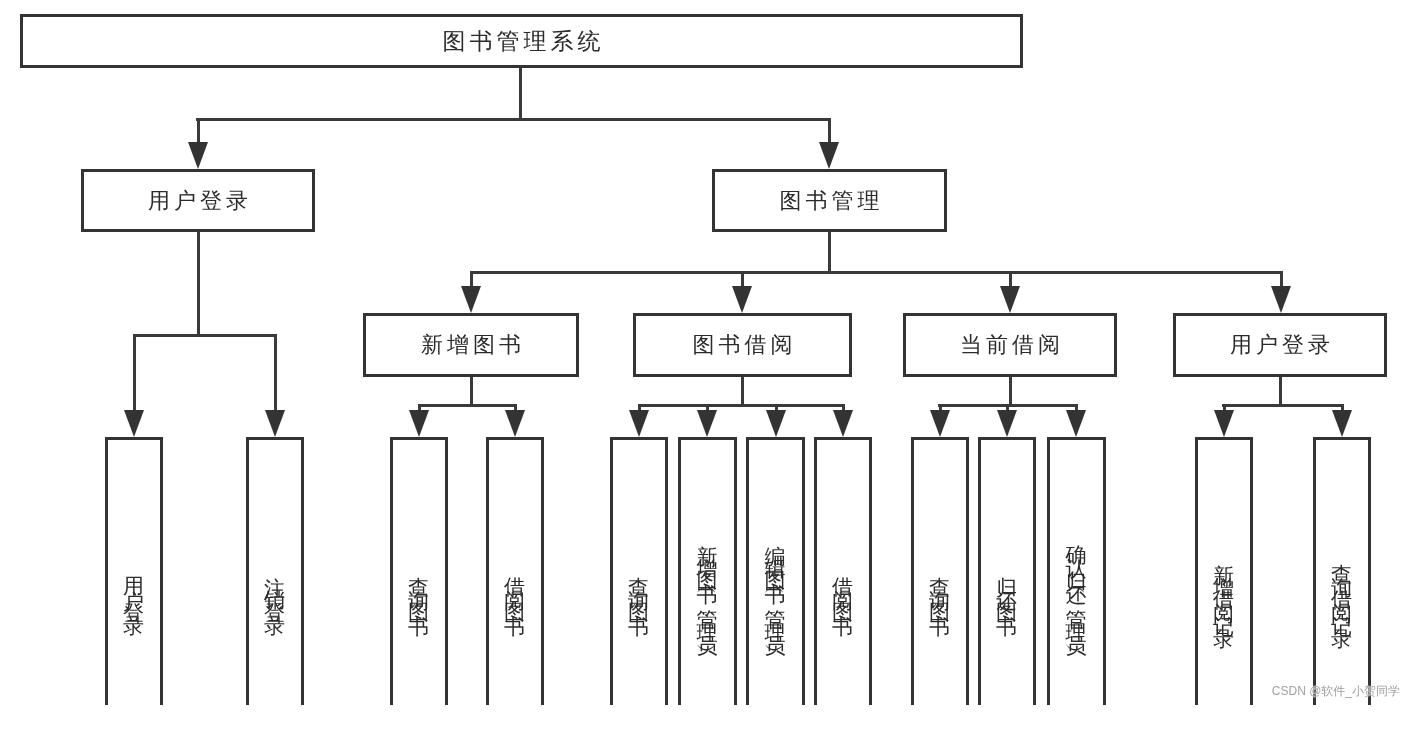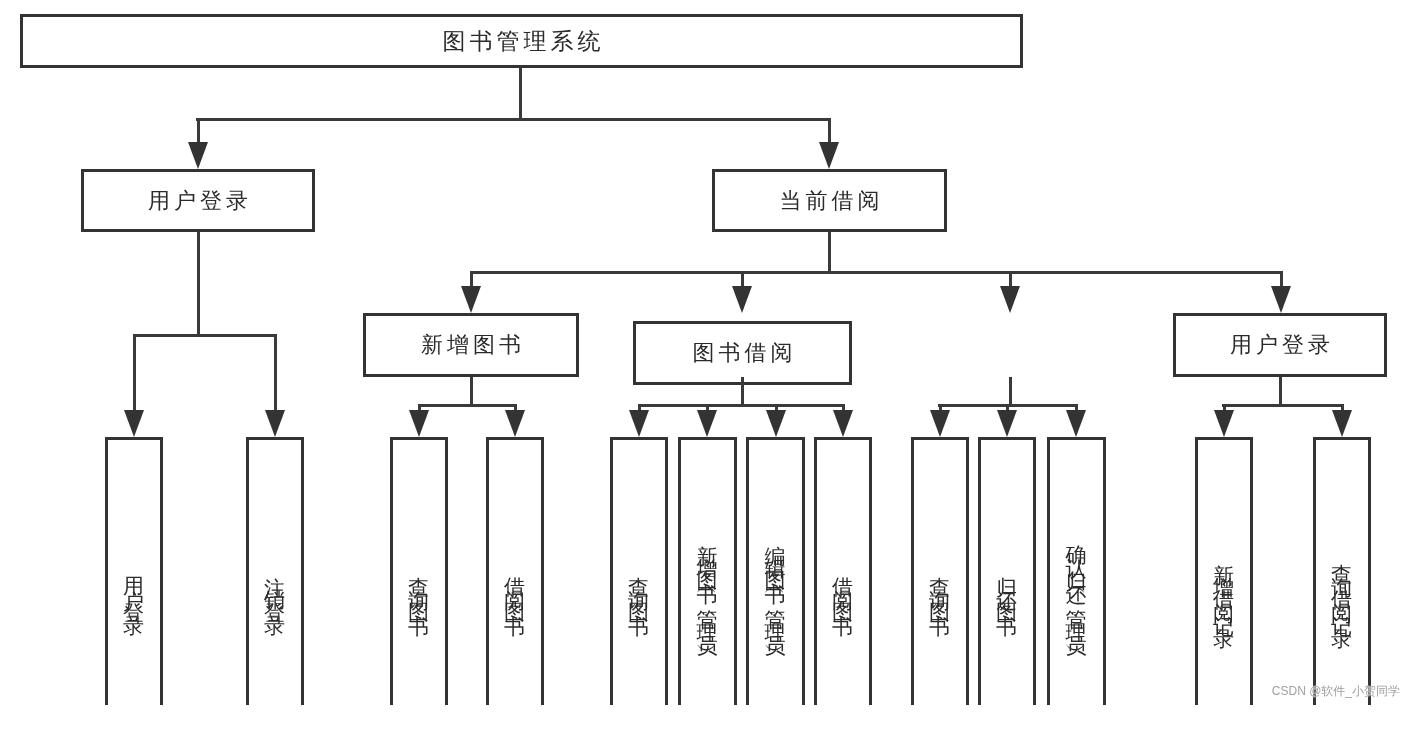--- a/index.html
+++ b/index.html
@@ -99,40 +99,43 @@
 
   <div class="vline" style="left:519px; top:68px; height:52px;"></div>
   <div class="hline" style="left:196px; top:118px; width:634px;"></div>
   <div class="arrow" style="left:198px; top:118px; height:51px;"></div>
   <div class="arrow" style="left:829px; top:118px; height:51px;"></div>
 
   <div class="box" style="left:81px; top:169px; width:234px; height:63px;">
     <span class="hlabel">用户登录</span>
   </div>
   <div class="box" style="left:712px; top:169px; width:235px; height:63px;">
-    <span class="hlabel">当前借阅</span>
+    <span class="hlabel">图书管理</span>
   </div>
 
   <div class="vline" style="left:197px; top:232px; height:104px;"></div>
   <div class="hline" style="left:133px; top:334px; width:144px;"></div>
   <div class="arrow" style="left:134px; top:334px; height:103px;"></div>
   <div class="arrow" style="left:275px; top:334px; height:103px;"></div>
 
   <div class="vline" style="left:828px; top:232px; height:41px;"></div>
   <div class="hline" style="left:470px; top:271px; width:812px;"></div>
   <div class="arrow" style="left:471px; top:271px; height:42px;"></div>
   <div class="arrow" style="left:742px; top:271px; height:42px;"></div>
   <div class="arrow" style="left:1010px; top:271px; height:42px;"></div>
   <div class="arrow" style="left:1281px; top:271px; height:42px;"></div>
 
   <div class="box" style="left:363px; top:313px; width:216px; height:64px;">
     <span class="hlabel">新增图书</span>
   </div>
-  <div class="box" style="left:633px; top:321px; width:219px; height:64px;align-items:center;">
+  <div class="box" style="left:633px; top:313px; width:219px; height:64px;align-items:center;">
     <span class="hlabel">图书借阅</span>
+  </div>
+  <div class="box" style="left:903px; top:313px; width:214px; height:64px;">
+    <span class="hlabel">当前借阅</span>
   </div>
   <div class="box" style="left:1173px; top:313px; width:214px; height:64px;">
     <span class="hlabel">用户登录</span>
   </div>
 
   <div class="vline" style="left:470px; top:377px; height:29px;"></div>
   <div class="hline" style="left:418px; top:404px; width:99px;"></div>
   <div class="arrow" style="left:419px; top:404px; height:33px;"></div>
   <div class="arrow" style="left:515px; top:404px; height:33px;"></div>
 

